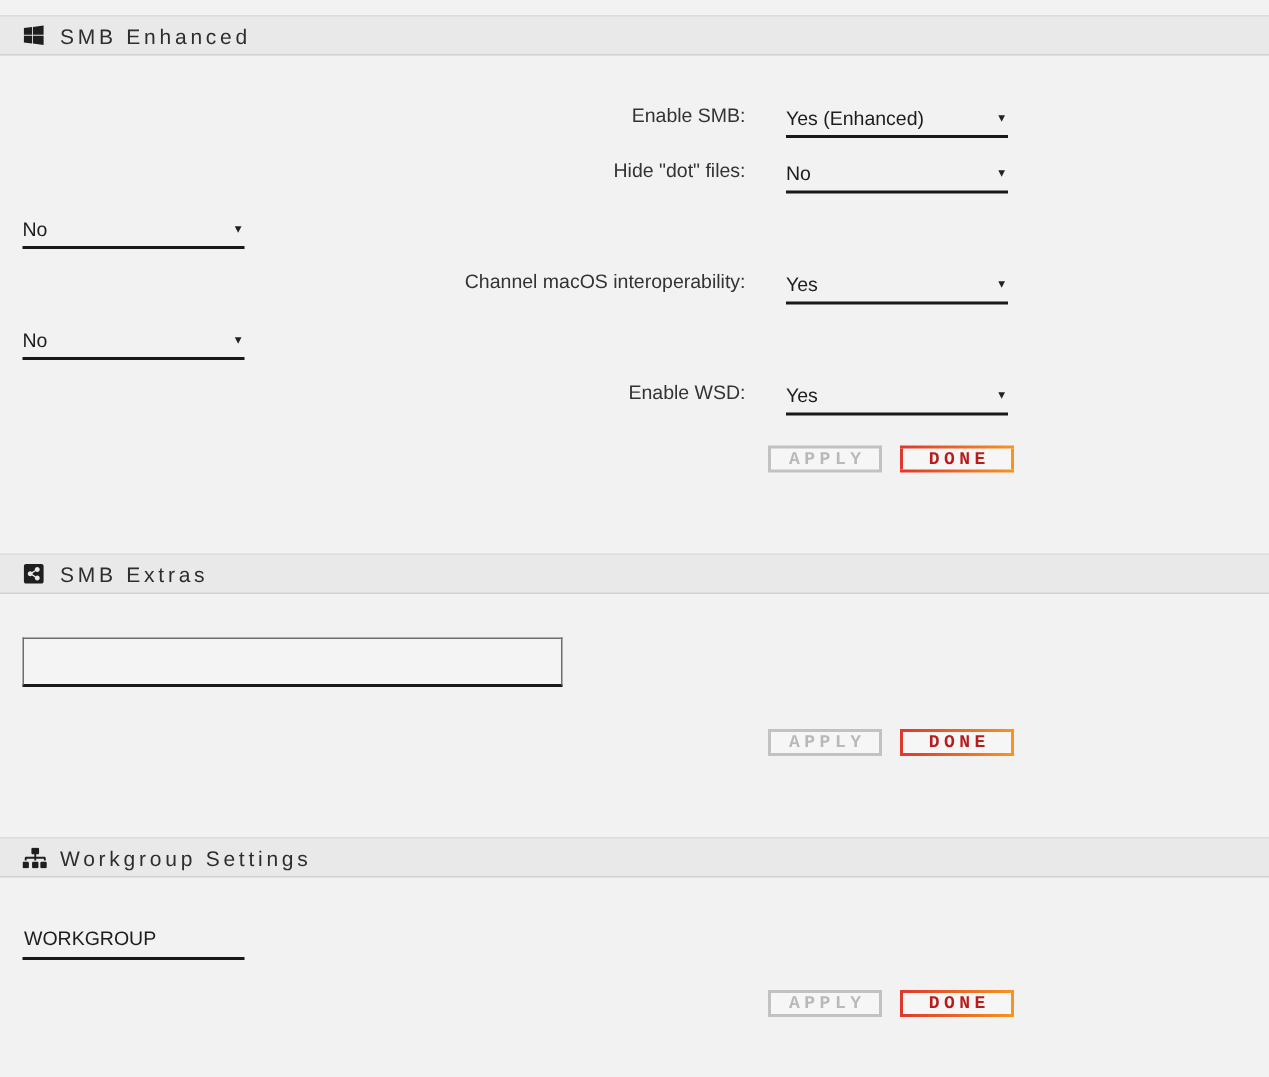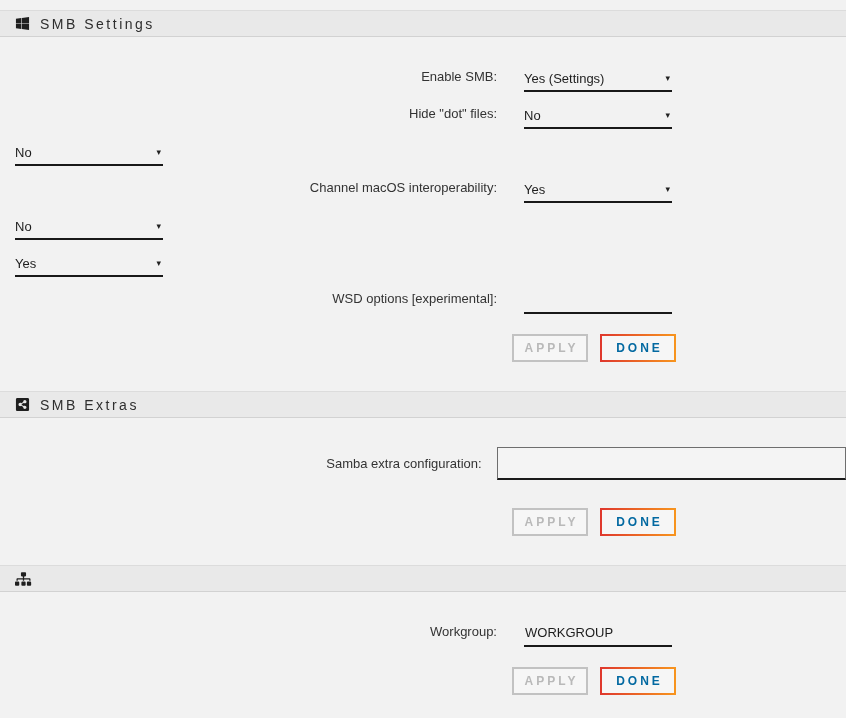--- a/index.html
+++ b/index.html
@@ -5,21 +5,21 @@
   * { box-sizing: border-box; margin: 0; padding: 0; }
   html, body { width: 846px; height: 718px; }
   body {
     background: #f2f2f2;
     font-family: "Liberation Sans", sans-serif;
     overflow: hidden;
     position: relative;
   }
   .panel { width: 846px; }
   .panel-first { margin-top: 10px; }
-  .panel-gap { margin-top: 29px; }
+  .panel-gap { margin-top: 44px; }
 
   .panel-header {
     height: 27px;
     background: #e9e9e9;
     border-top: 1px solid #dcdcdc;
     border-bottom: 1px solid #d2d2d2;
     display: flex;
     align-items: center;
     padding-left: 15px;
   }
@@ -90,61 +90,61 @@
 
   .button-row {
     margin-top: 20px;
     padding-left: 512px;
     display: flex;
     gap: 12px;
     height: 28px;
   }
   .btn {
     width: 76px;
-    height: 28px;
-    font-family: Liberation Sans, sans-serif;
+    height: 18px;
+    font-family: Liberation Mono, monospace;
     font-size: 12px;
     font-weight: bold;
     letter-spacing: 3px;
     text-indent: 3px;
     display: flex;
     align-items: center;
     justify-content: center;
     background: #f6f6f6;
     cursor: pointer;
   }
   .btn-apply {
     border: 2px solid #c2c2c2;
     color: #b9b9b9;
   }
   .btn-done {
     border: 2px solid #f7941e;
     border-image: linear-gradient(90deg, #df382d, #f7941e) 1;
-    color: #0369a1;
+    color: #b91c1c;
   }
 </style>
 </head>
 <body>
 
 <div class="panel panel-first">
   <div class="panel-header">
     <span class="hdr-icon">
       <svg width="15" height="15" viewBox="0 0 448 512" fill="#1f1f1f">
           <path d="M0 93.7l183.6-25.3v177.4H0V93.7zm0 324.6l183.6 25.3V268.4H0v149.9zm203.8 28L448 480V268.4H203.8v177.9zm0-380.6v180.1H448V32L203.8 65.7z"></path>
         </svg>
     </span>
-    <span class="hdr-title">SMB Settings</span>
+    <span class="hdr-title">SMB Enhanced</span>
   </div>
   <div class="panel-body">
 
     <div class="form-row">
       <div class="form-label">Enable SMB:</div>
       <div class="control-col">
         <div class="select">
-          <span>Yes (Settings)</span>
+          <span>Yes (Enhanced)</span>
           <span class="select-arrow">▾</span>
         </div>
       </div>
     </div>
 
     <div class="form-row">
       <div class="form-label">Hide "dot" files:</div>
       <div class="control-col">
         <div class="select">
           <span>No</span>
@@ -175,74 +175,68 @@
     <div class="form-row">
       <div class="control-col">
         <div class="select">
           <span>No</span>
           <span class="select-arrow">▾</span>
         </div>
       </div>
     </div>
 
     <div class="form-row">
+      <div class="form-label">Enable WSD:</div>
       <div class="control-col">
         <div class="select">
           <span>Yes</span>
           <span class="select-arrow">▾</span>
         </div>
       </div>
     </div>
 
-    <div class="form-row">
-      <div class="form-label">WSD options [experimental]:</div>
-      <div class="control-col">
-        <input class="text-input" type="text" value="" style="">
-      </div>
-    </div>
 
     <div class="button-row">
       <button class="btn btn-apply">APPLY</button>
       <button class="btn btn-done">DONE</button>
     </div>
   </div>
 </div>
 
 <div class="panel panel-gap">
   <div class="panel-header">
     <span class="hdr-icon">
       <svg width="15" height="15" viewBox="0 0 448 512" fill="#1f1f1f">
           <path d="M448 80v352c0 26.5-21.5 48-48 48H48c-26.5 0-48-21.5-48-48V80c0-26.5 21.5-48 48-48h352c26.5 0 48 21.5 48 48zM304 296c-14.562 0-27.823 5.561-37.783 14.671l-67.958-40.775a56.339 56.339 0 0 0 0-27.793l67.958-40.775C276.177 210.439 289.438 216 304 216c30.928 0 56-25.072 56-56s-25.072-56-56-56-56 25.072-56 56c0 4.797.605 9.453 1.74 13.897l-67.958 40.775C171.823 205.561 158.562 200 144 200c-30.928 0-56 25.072-56 56s25.072 56 56 56c14.562 0 27.823-5.561 37.783-14.671l67.958 40.775a56.088 56.088 0 0 0-1.74 13.897c0 30.928 25.072 56 56 56s56-25.072 56-56-25.073-56.001-56.001-56.001z"></path>
         </svg>
     </span>
     <span class="hdr-title">SMB Extras</span>
   </div>
   <div class="panel-body" style="padding-top:0;">
     <div class="textarea-row">
-      <div class="form-label">Samba extra configuration:</div>
       <textarea class="extras-textarea" style=""></textarea>
     </div>
     <div class="button-row" style="margin-top:28px;">
       <button class="btn btn-apply">APPLY</button>
       <button class="btn btn-done">DONE</button>
     </div>
   </div>
 </div>
 
 <div class="panel panel-gap">
   <div class="panel-header">
     <span class="hdr-icon">
       <svg width="17" height="14" viewBox="0 0 640 512" fill="#1f1f1f">
           <path d="M128 352H32c-17.67 0-32 14.33-32 32v96c0 17.67 14.33 32 32 32h96c17.67 0 32-14.33 32-32v-96c0-17.67-14.33-32-32-32zm-24-80h192v48h48v-48h192v48h48v-57.59c0-21.17-17.23-38.41-38.41-38.41H344v-64h40c17.67 0 32-14.33 32-32V32c0-17.67-14.33-32-32-32H256c-17.67 0-32 14.33-32 32v96c0 17.67 14.33 32 32 32h40v64H94.41C73.23 224 56 241.24 56 262.41V320h48v-48zm264 80h-96c-17.67 0-32 14.33-32 32v96c0 17.67 14.33 32 32 32h96c17.67 0 32-14.33 32-32v-96c0-17.67-14.33-32-32-32zm208 0h-96c-17.67 0-32 14.33-32 32v96c0 17.67 14.33 32 32 32h96c17.67 0 32-14.33 32-32v-96c0-17.67-14.33-32-32-32z"></path>
         </svg>
     </span>
+    <span class="hdr-title">Workgroup Settings</span>
   </div>
   <div class="panel-body">
     <div class="form-row">
-      <div class="form-label">Workgroup:</div>
       <div class="control-col">
         <input class="text-input" type="text" value="WORKGROUP" style="">
       </div>
     </div>
     <div class="button-row">
       <button class="btn btn-apply">APPLY</button>
       <button class="btn btn-done">DONE</button>
     </div>
   </div>
 </div>

